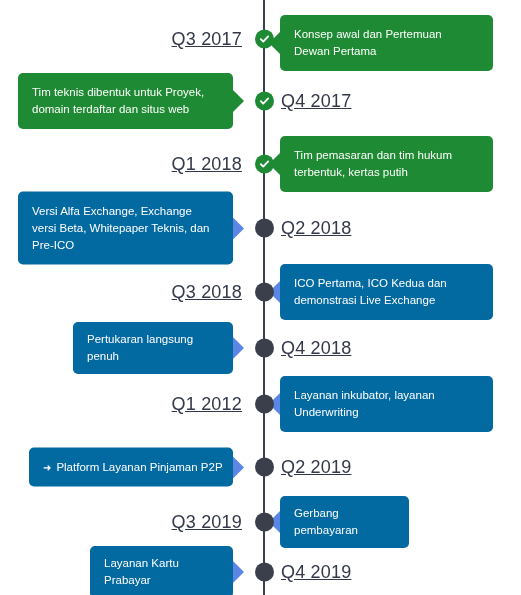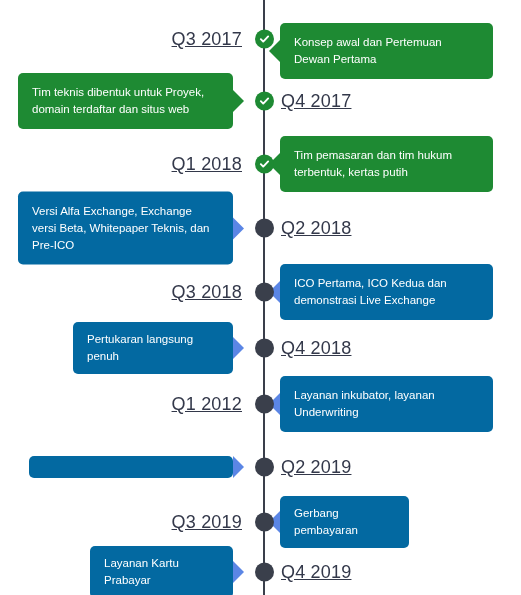--- a/index.html
+++ b/index.html
@@ -141,21 +141,21 @@
 <div id="timeline-root">
   <div id="timeline-spine"></div>
 
   <div class="tl-row" style="top:39px;">
     <div class="qlabel left">Q3 2017</div>
     <div class="marker check">
       <svg width="11" height="11" viewBox="0 0 12 12" aria-hidden="true">
         <path d="M2 6.2 L4.6 8.8 L10 3.2" fill="none" stroke="#ffffff" stroke-width="2.1" stroke-linecap="round" stroke-linejoin="round"></path>
       </svg>
     </div>
-    <div class="bubble green right" style="top:12px;width:213px;">
+    <div class="bubble green right" style="top:4px;width:213px;">
       <span class="bubble-text">Konsep awal dan Pertemuan Dewan Pertama</span>
     </div>
   </div>
 
   <div class="tl-row" style="top:101px;">
     <div class="qlabel right">Q4 2017</div>
     <div class="marker check">
       <svg width="11" height="11" viewBox="0 0 12 12" aria-hidden="true">
         <path d="M2 6.2 L4.6 8.8 L10 3.2" fill="none" stroke="#ffffff" stroke-width="2.1" stroke-linecap="round" stroke-linejoin="round"></path>
       </svg>
@@ -207,20 +207,23 @@
     <div class="bubble blue right" style="top:0;width:213px;">
       <span class="bubble-text">Layanan inkubator, layanan Underwriting</span>
     </div>
   </div>
 
   <div class="tl-row" style="top:467px;">
     <div class="qlabel right">Q2 2019</div>
     <div class="marker dot"></div>
     <div class="bubble blue left" style="top:0;width:204px;">
       <ul class="bullet-list">
+        <li>
+          <span class="bullet-arrow">➜</span><span>Platform Layanan Pinjaman P2P</span>
+        </li>
       </ul>
     </div>
   </div>
 
   <div class="tl-row" style="top:522px;">
     <div class="qlabel left">Q3 2019</div>
     <div class="marker dot"></div>
     <div class="bubble blue right" style="top:0;width:129px;padding-top:9px;padding-bottom:9px;">
       <span class="bubble-text">Gerbang pembayaran</span>
     </div>

